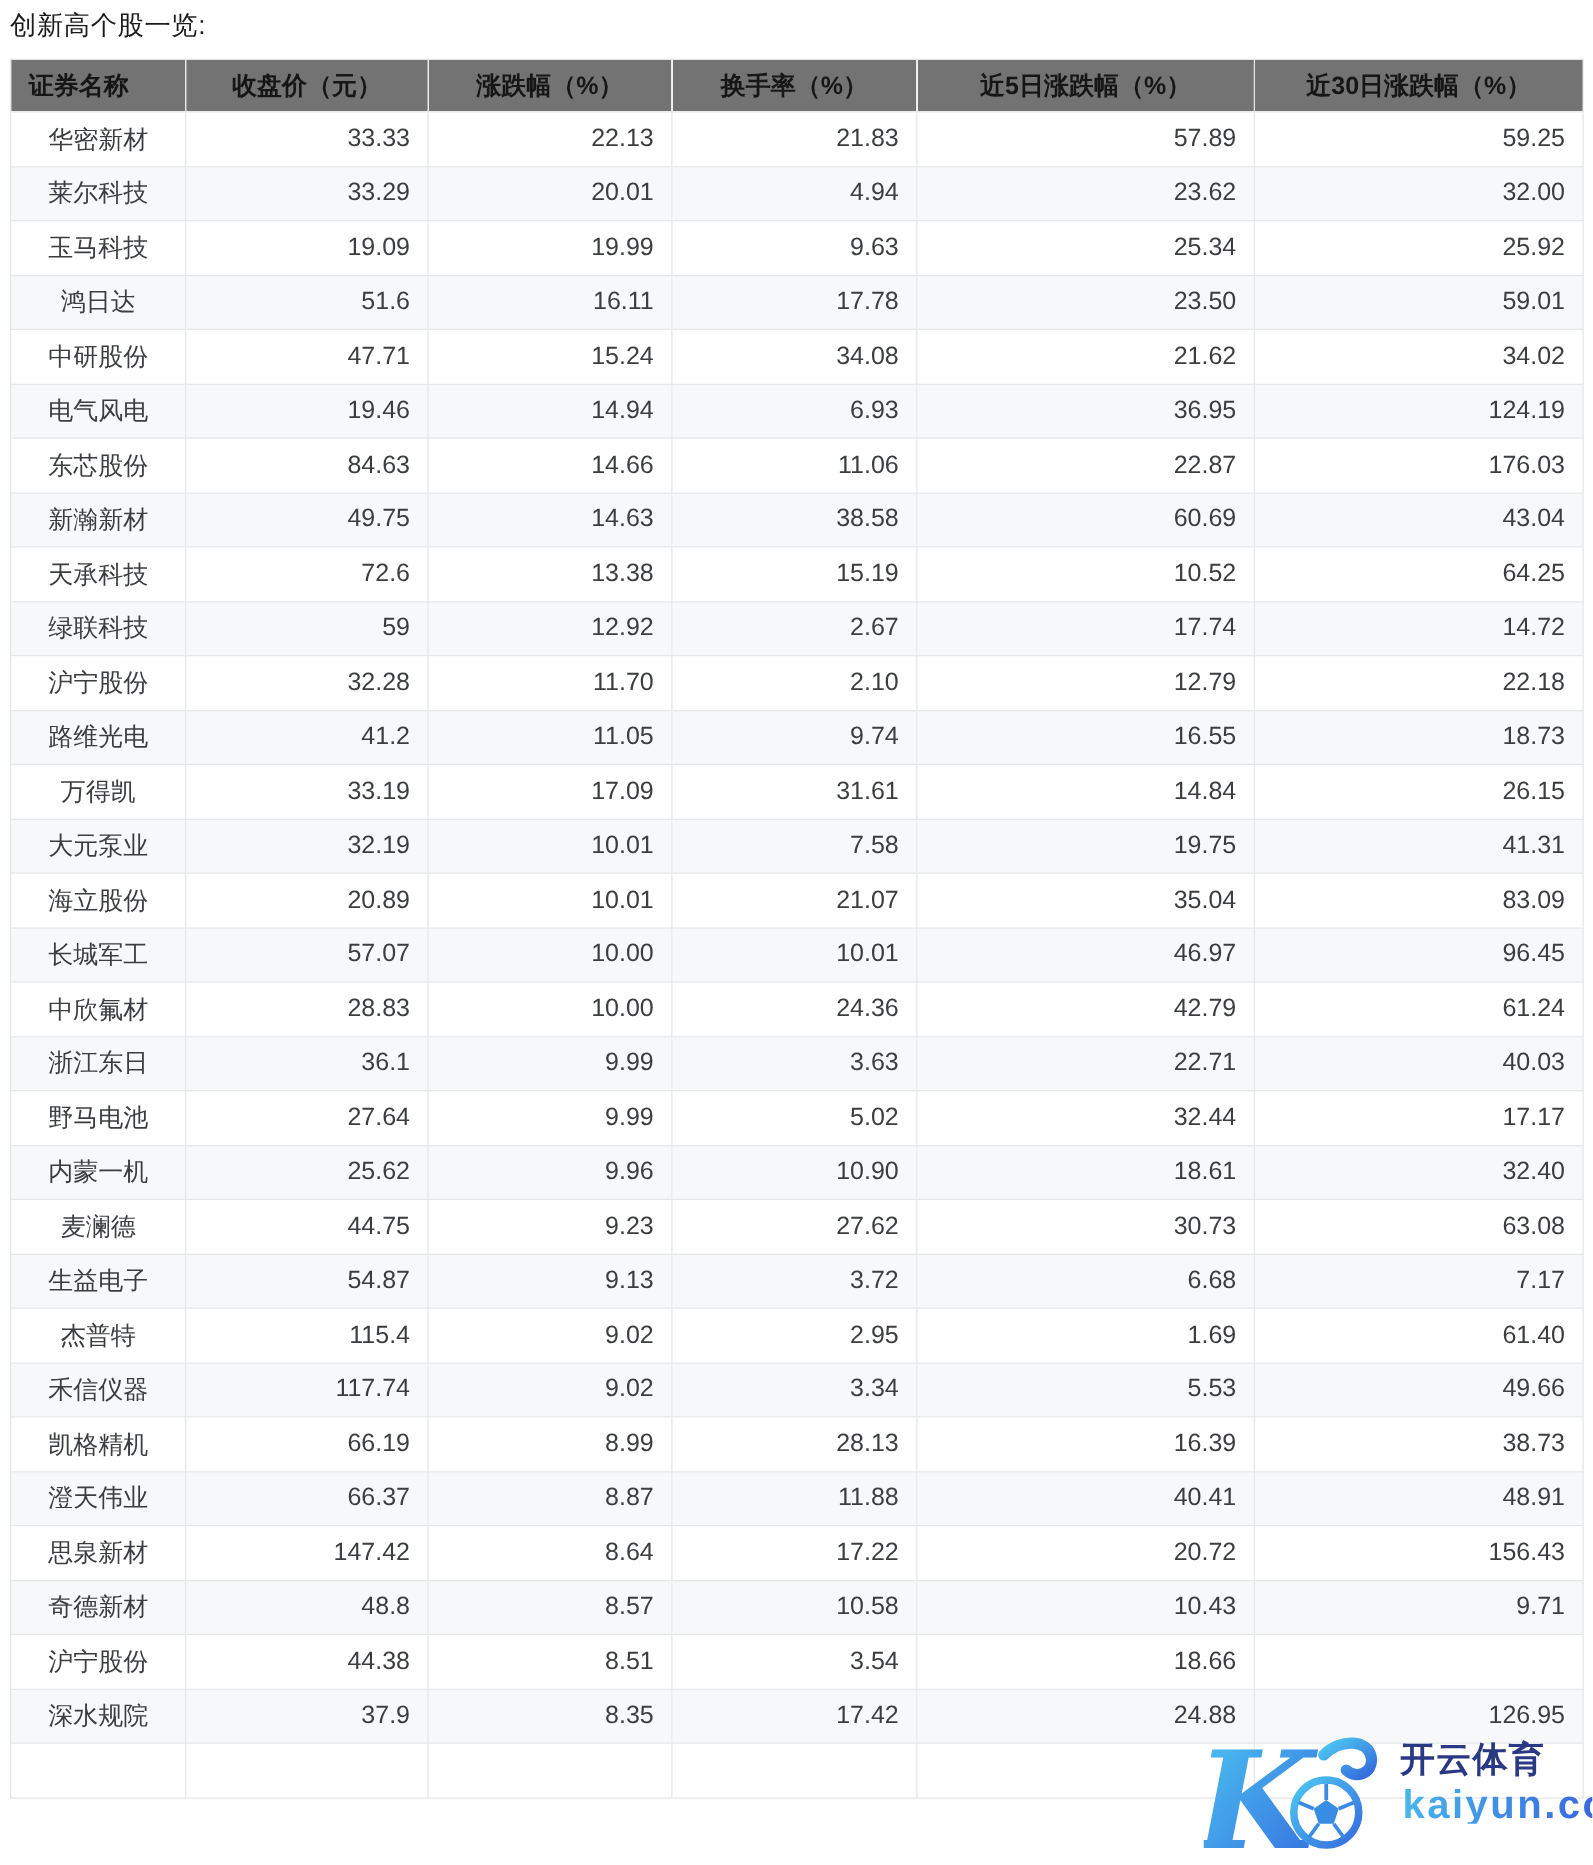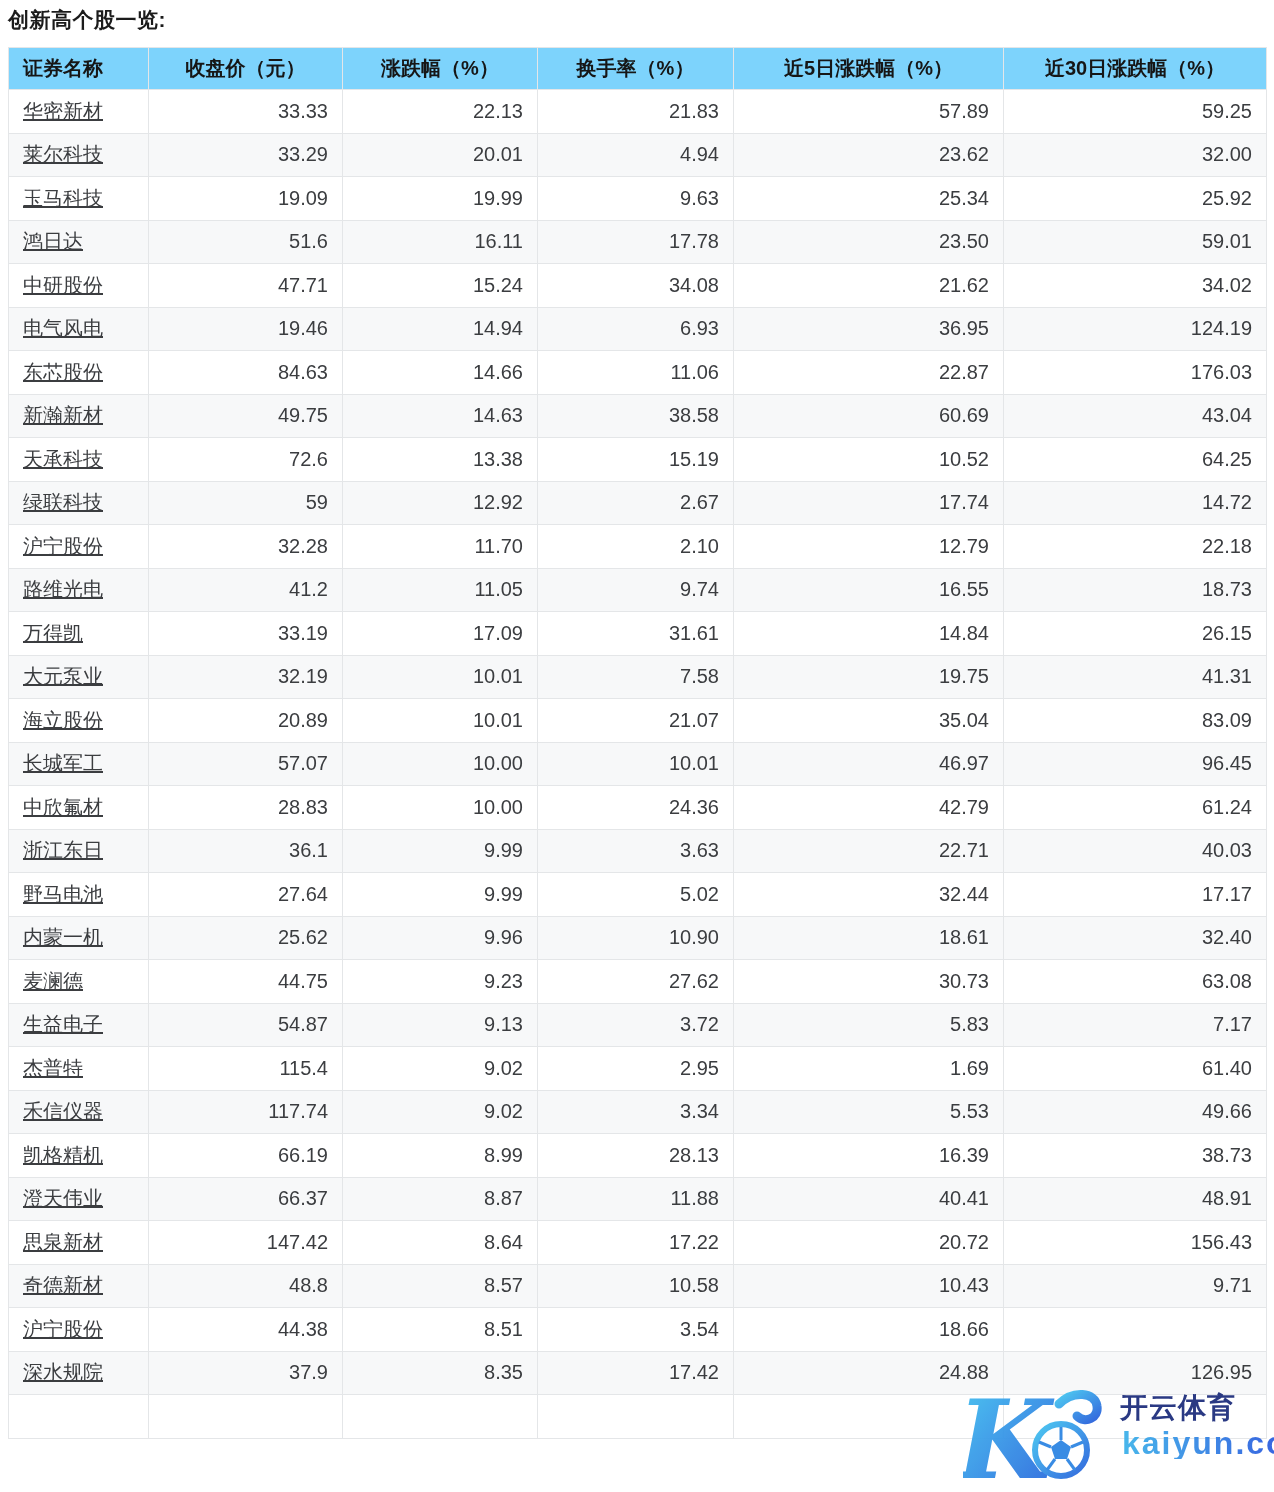--- a/index.html
+++ b/index.html
@@ -3,44 +3,44 @@
 <meta charset="utf-8">
 <style>
   html,body{margin:0;padding:0;}
   body{
     width:1274px;height:1492px;overflow:hidden;position:relative;
     background:#ffffff;
     font-family:"Liberation Sans", sans-serif;
   }
   .page-title{
     margin:6px 0 13px 8px;
-    font-size:21px;font-weight:700;color:#1b1b1b;
+    font-size:21px;font-weight:400;color:#1b1b1b;
     letter-spacing:0.5px;
   }
   table.stocks{
     border-collapse:collapse;table-layout:fixed;
     margin-left:8px;width:1258px;
   }
   th,td{
     border:1px solid #e4e6e8;
     box-sizing:border-box;
     font-size:20px;
     padding:0 14px;
     white-space:nowrap;overflow:hidden;
   }
   thead th{
-    background:#7dd3fc;
+    background:#737373;
     height:42px;
     font-weight:700;color:#161616;
     text-align:center;
   }
   thead th.name{text-align:left;}
   tbody td{height:43.5px;color:#3b3d40;}
   tbody td.num{text-align:right;}
-  tbody td.name{text-align:left;text-decoration:underline;}
+  tbody td.name{text-align:center;}
   tbody tr:nth-child(even){background:#f7f8f9;}
 
   
   .watermark{
     position:absolute;left:963px;top:1380px;width:311px;height:112px;
     opacity:0.95;pointer-events:none;
   }
   .wm-logo{position:absolute;left:0;top:2px;}
   .wm-text{position:absolute;left:157px;top:14px;width:154px;}
   .wm-brand{
@@ -246,21 +246,21 @@
         <td class="num">9.23</td>
         <td class="num">27.62</td>
         <td class="num">30.73</td>
         <td class="num">63.08</td>
       </tr>
       <tr>
         <td class="name">生益电子</td>
         <td class="num">54.87</td>
         <td class="num">9.13</td>
         <td class="num">3.72</td>
-        <td class="num">5.83</td>
+        <td class="num">6.68</td>
         <td class="num">7.17</td>
       </tr>
       <tr>
         <td class="name">杰普特</td>
         <td class="num">115.4</td>
         <td class="num">9.02</td>
         <td class="num">2.95</td>
         <td class="num">1.69</td>
         <td class="num">61.40</td>
       </tr>

